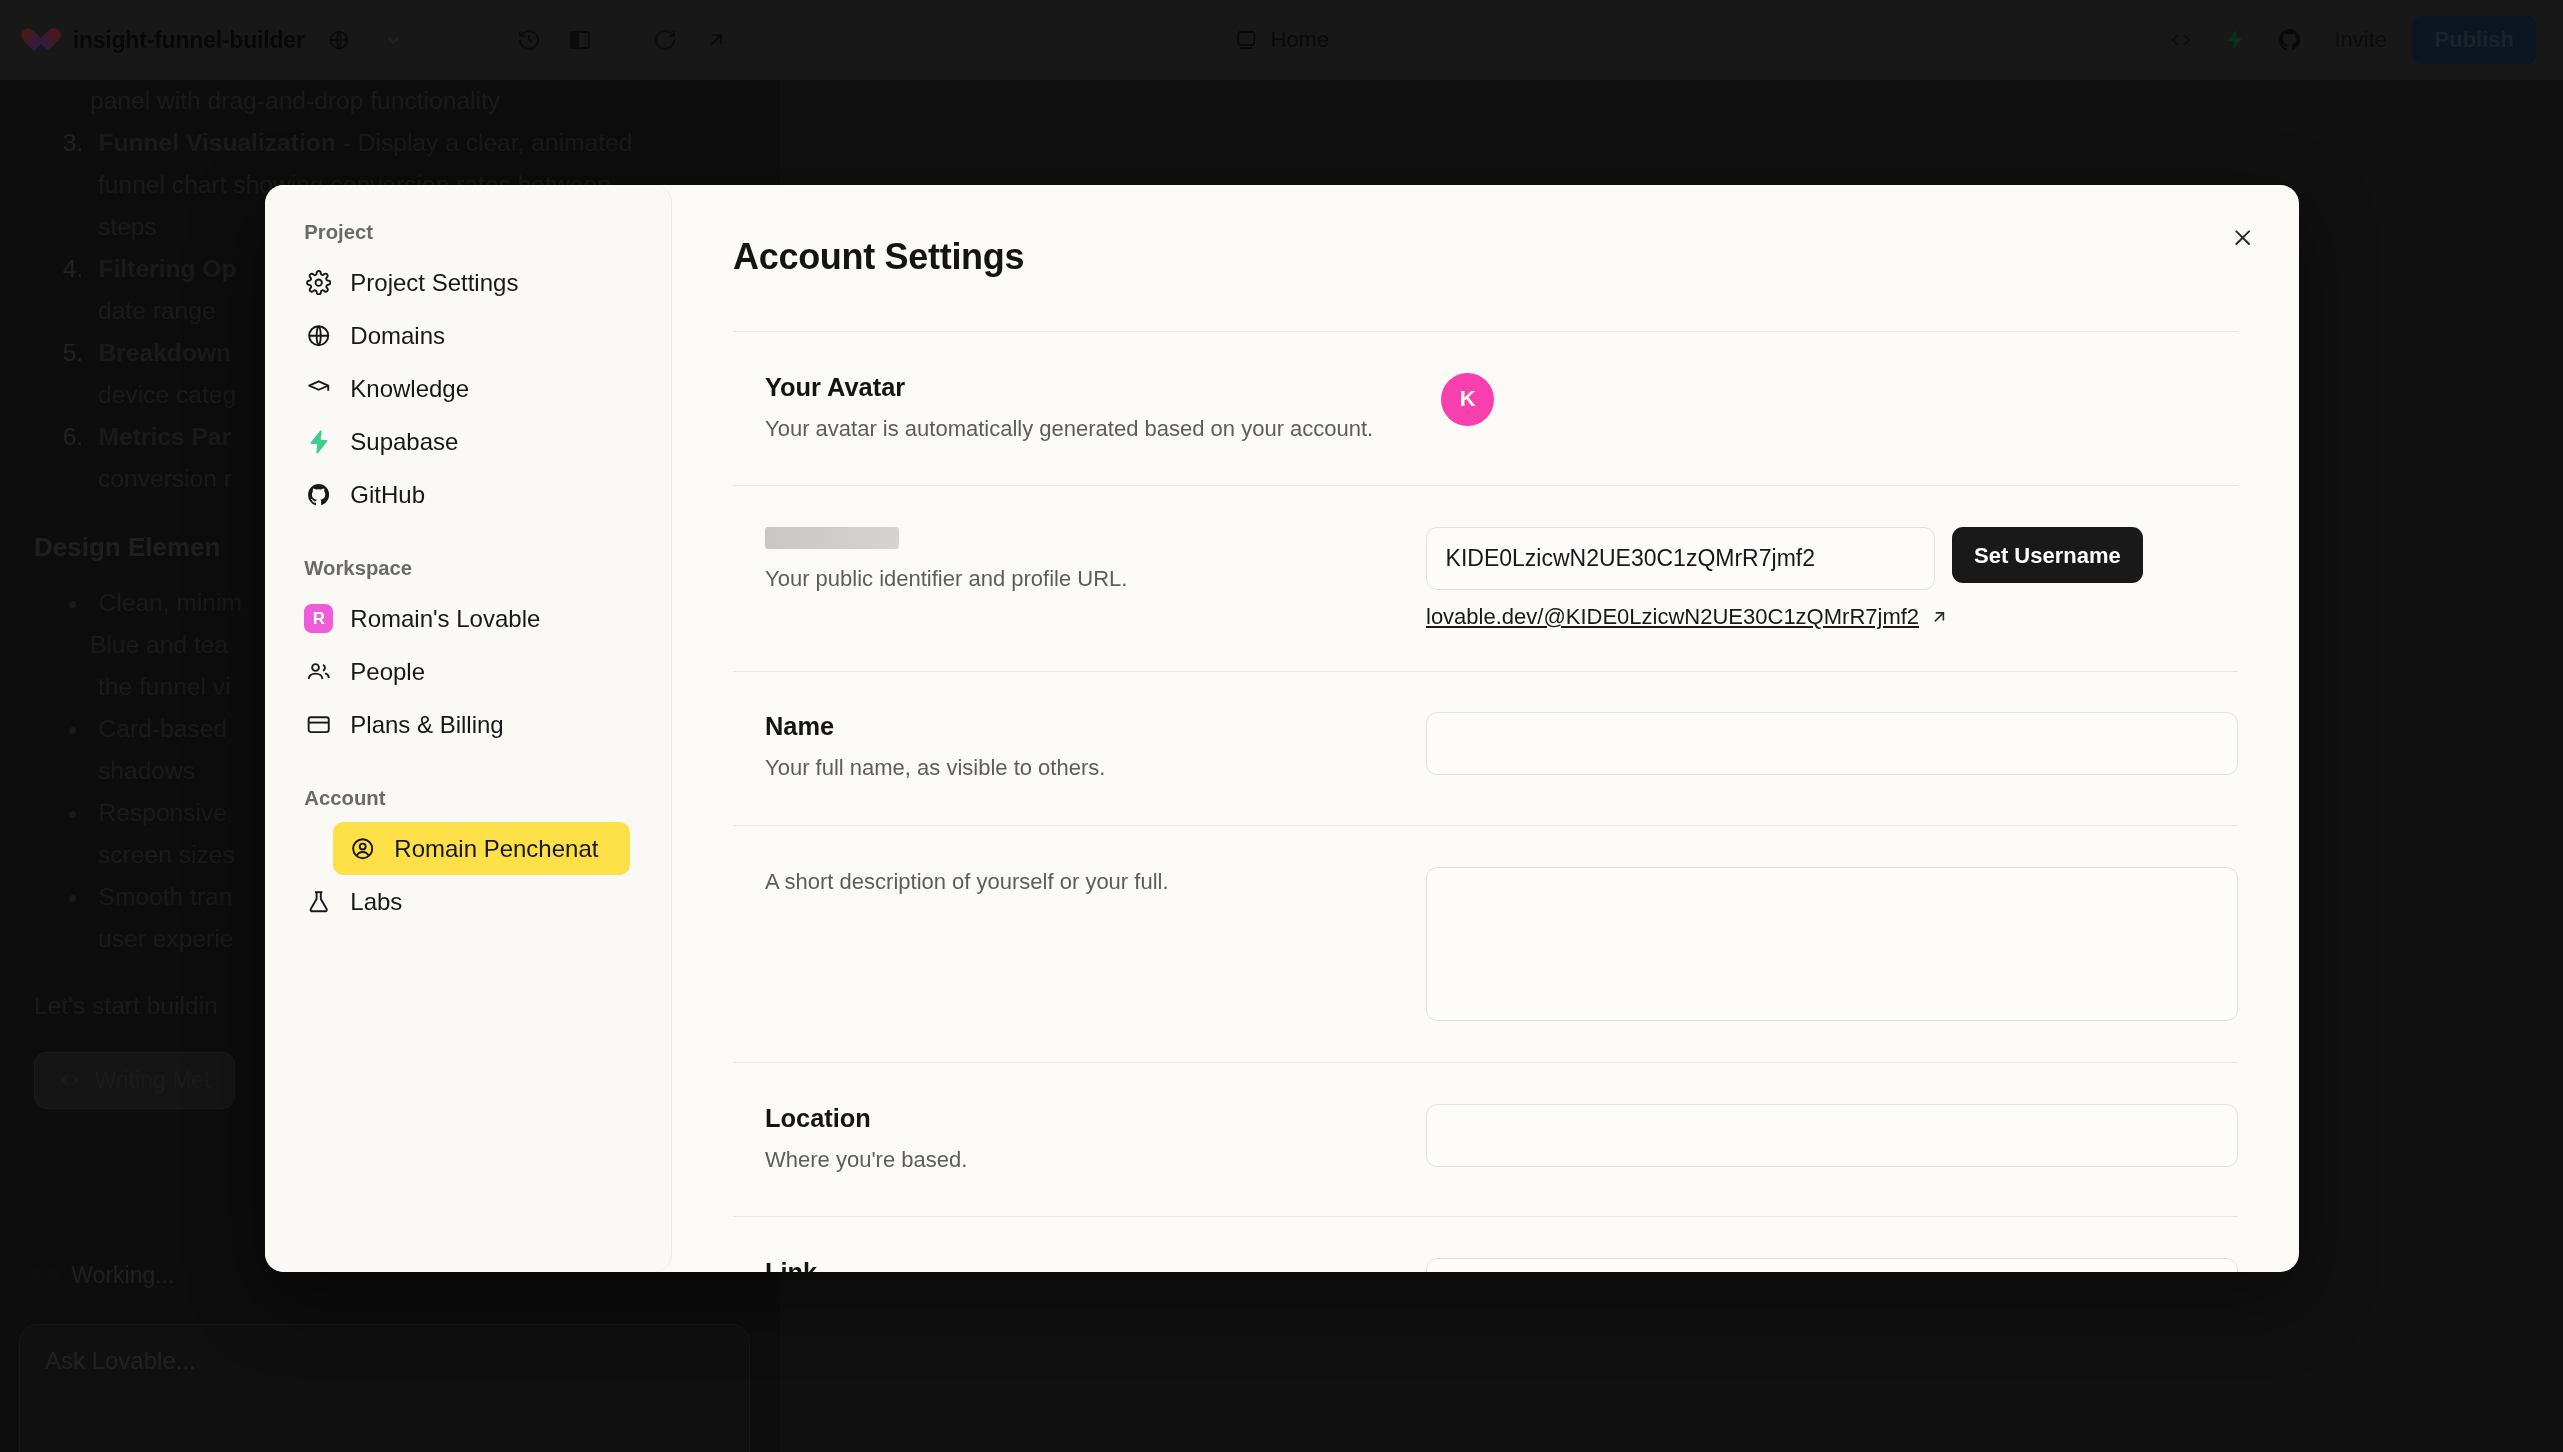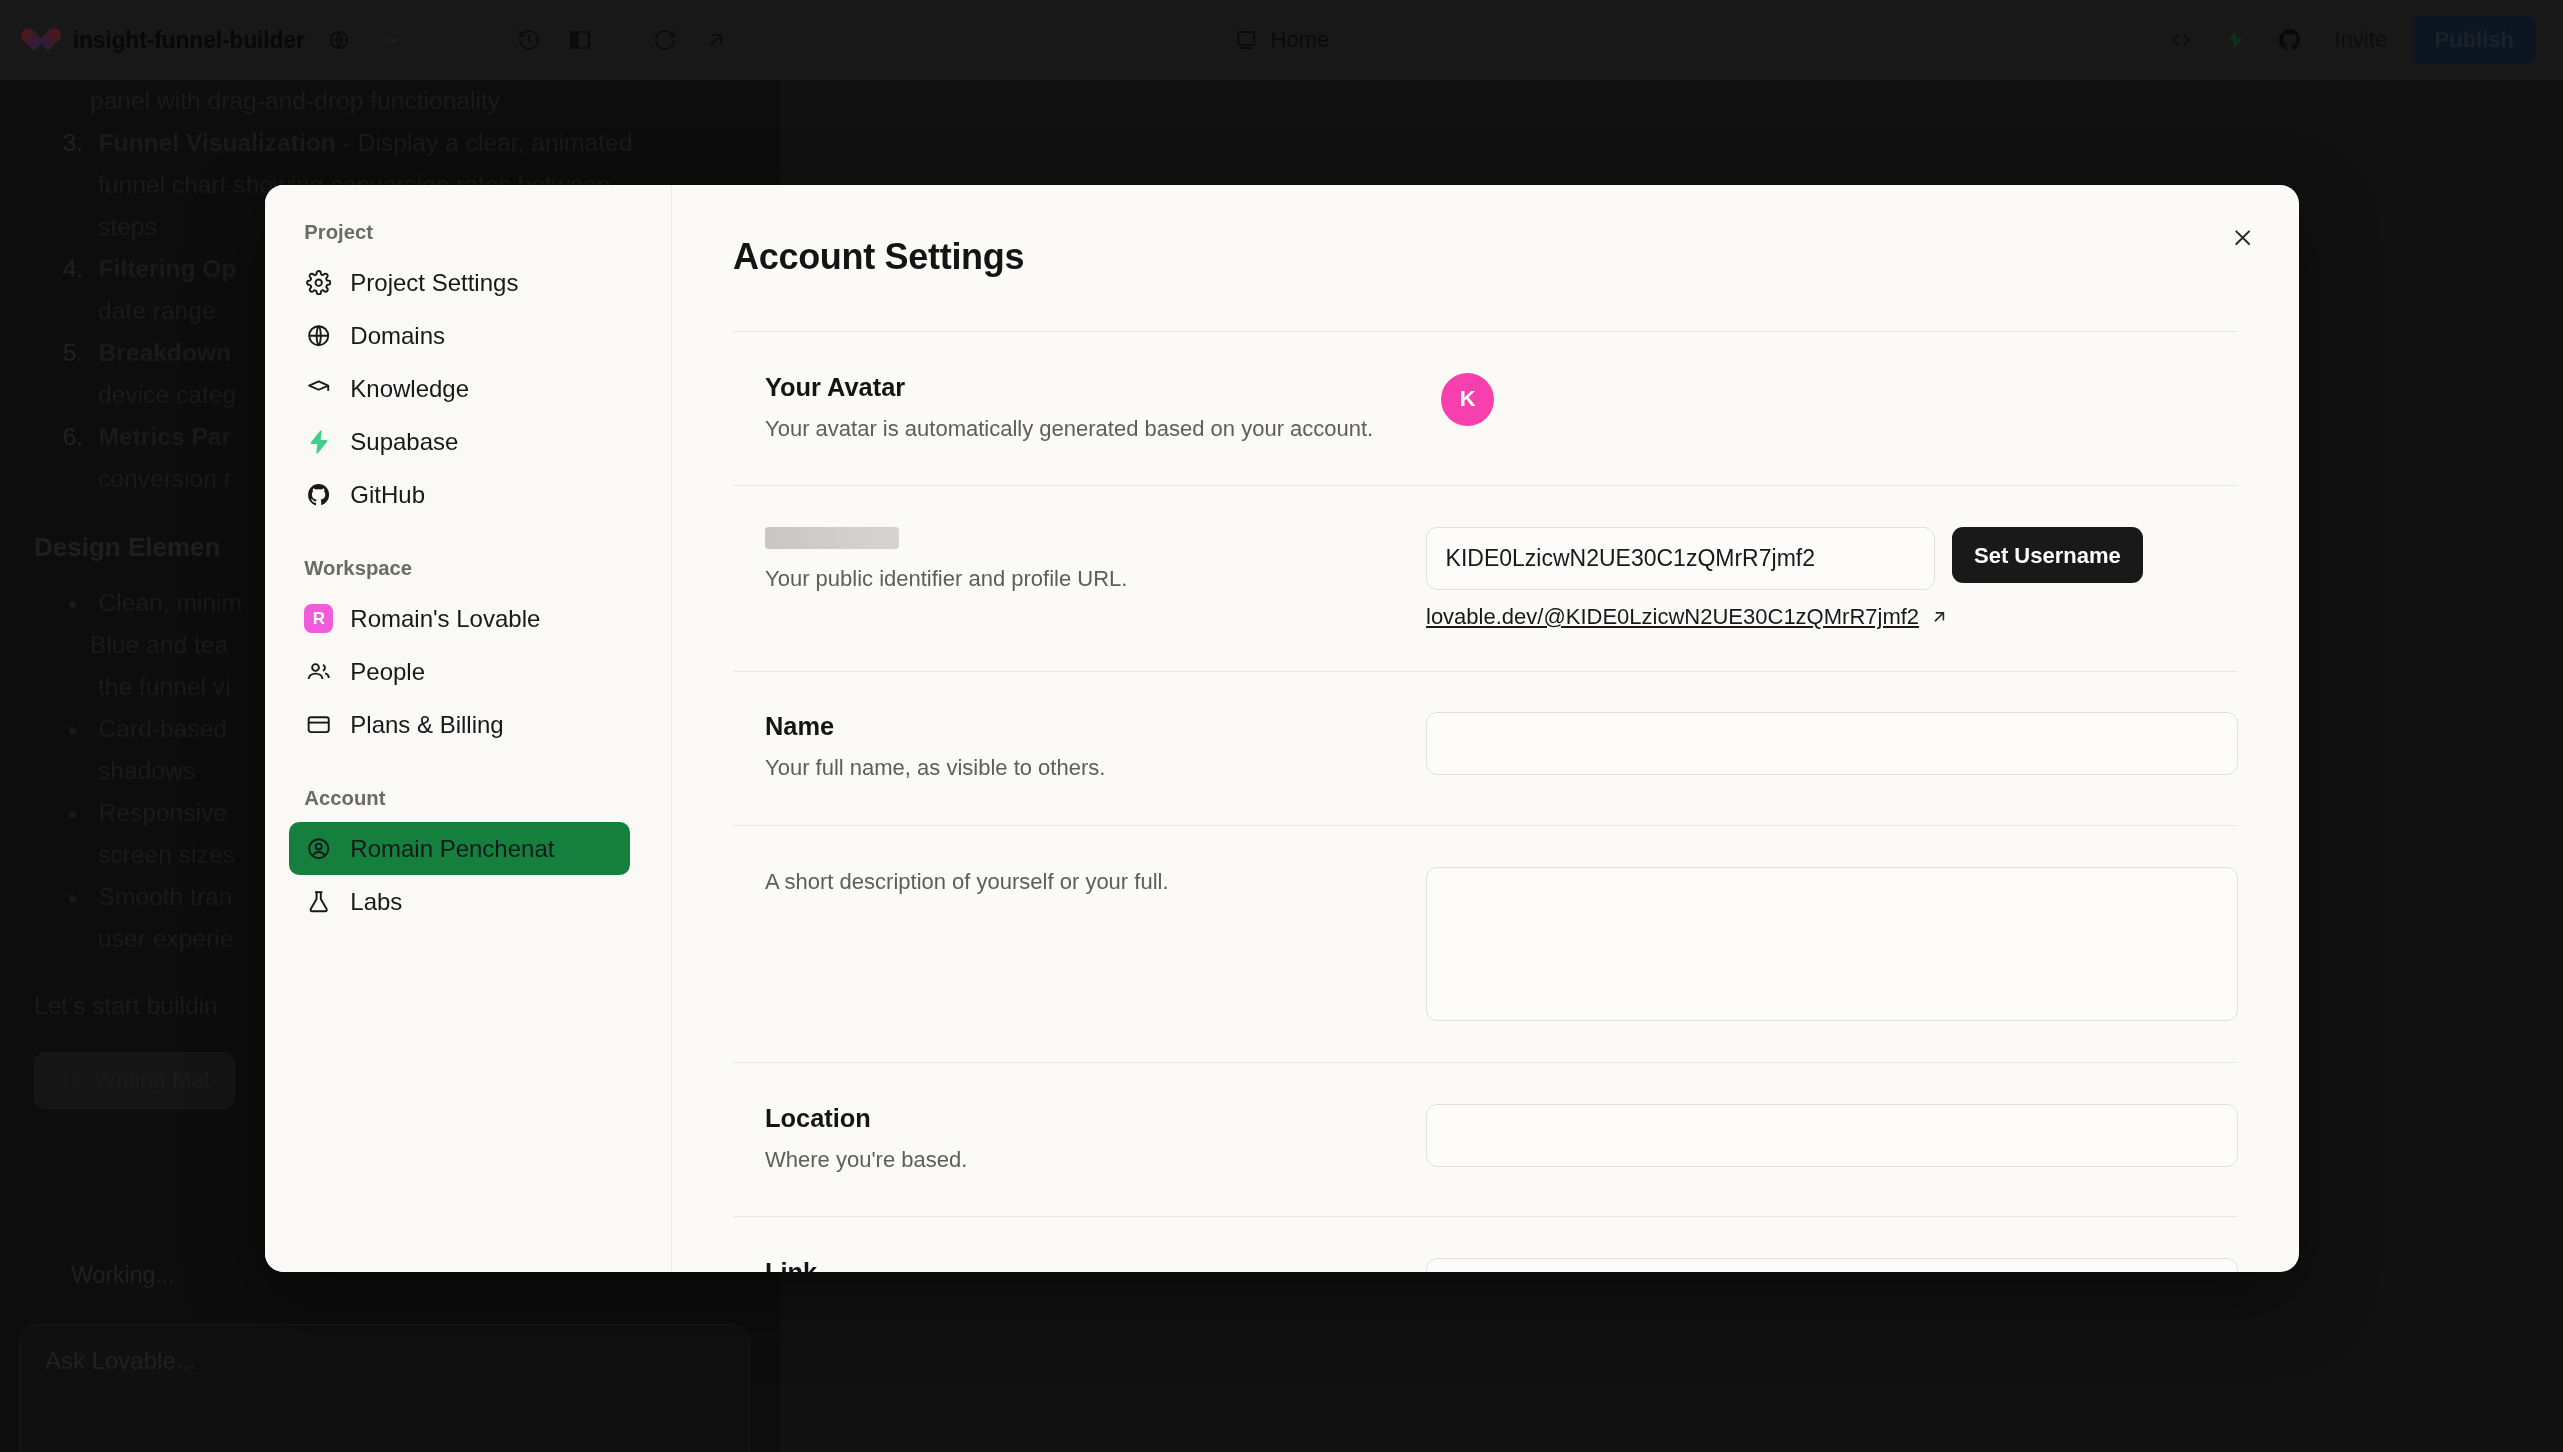--- a/index.html
+++ b/index.html
@@ -115,32 +115,33 @@
     display: flex;
     box-shadow: 0 25.4px 76px rgba(0,0,0,.45);
   }
 
   
   #modal-sidebar {
     width: 407px; flex: 0 0 407px; height: 100%;
     background: #faf9f6;
     border-right: 0.8px solid #eceae4;
     padding: 36px 41px 0 24px;
+    border-radius: 18px;
   }
   .side-group-label {
     font-size: 20.3px; font-weight: 700; color: #6c6a64;
     padding: 0 15.3px; margin-bottom: 12px;
   }
   .side-group { margin-bottom: 36px; }
   .side-item {
     display: flex; align-items: center; gap: 17px;
     height: 53px; padding: 0 15.3px; border-radius: 10.2px;
     font-size: 24px; color: #17181a; cursor: pointer;
   }
-  .side-item.active { background: #15803d; }
+  .side-item.active { background: #fde047; margin-left: 44px; }
   .side-ico { width: 29px; height: 29px; display:inline-flex; align-items:center; justify-content:center; flex:0 0 29px; }
   .ws-avatar {
     width: 29px; height: 29px; border-radius: 7.6px; background: #ef5bd8;
     color: #fff; font-size: 17px; font-weight: 700;
     display: inline-flex; align-items: center; justify-content: center; flex: 0 0 29px;
   }
 
   
   #modal-content {
     flex: 1; height: 100%; position: relative; overflow: hidden;

